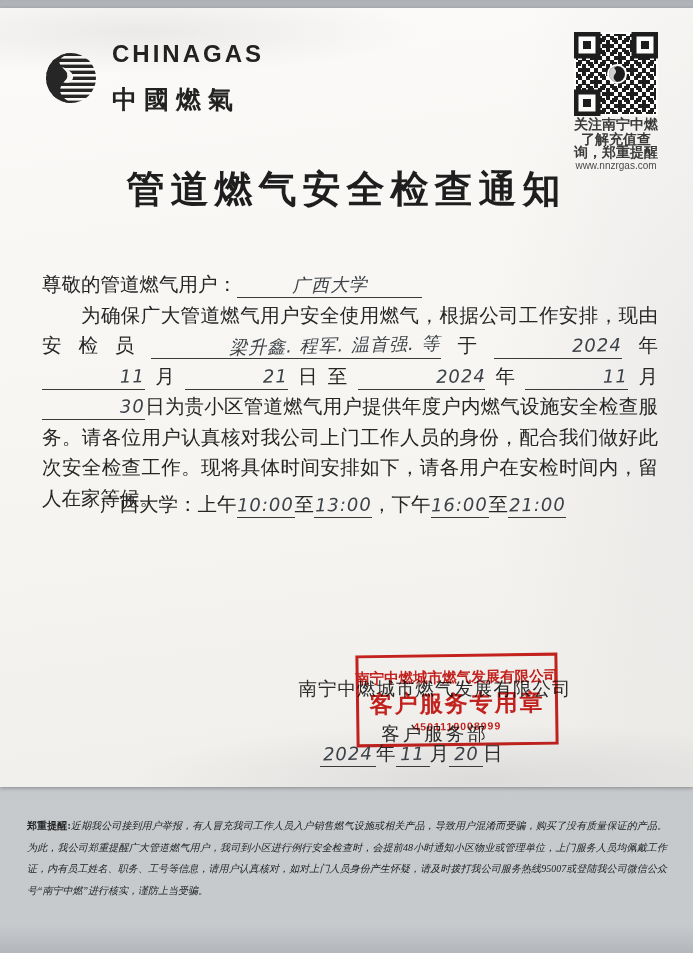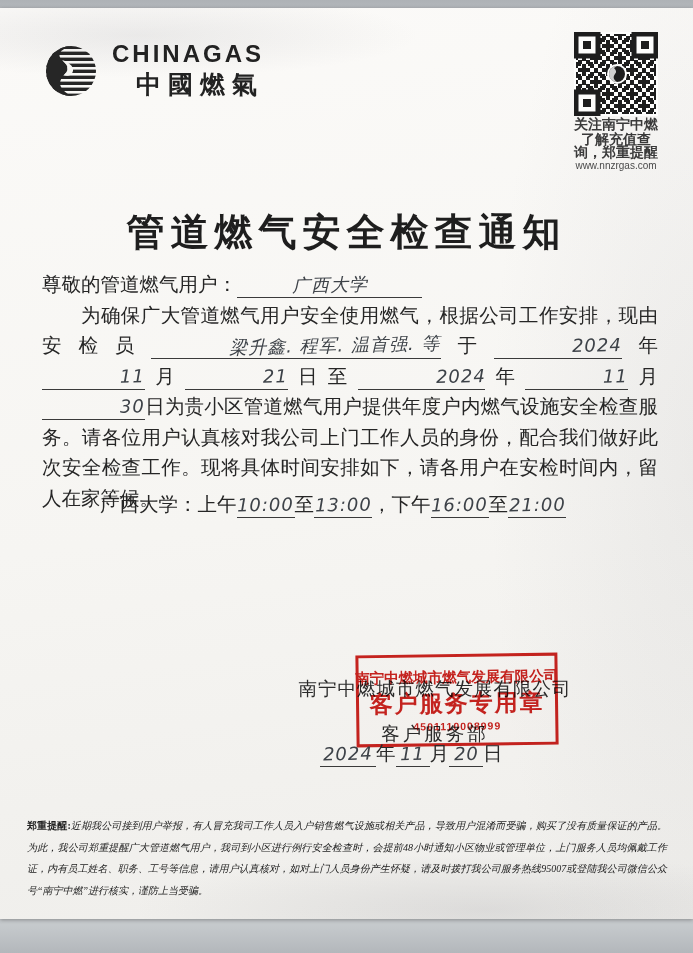--- a/index.html
+++ b/index.html
@@ -2,42 +2,42 @@
 <html><head>
 <meta charset="utf-8">
 <style>
   html,body{margin:0;padding:0;}
   body{
     width:693px;height:953px;position:relative;overflow:hidden;
     background:linear-gradient(180deg,#aeb2b6 0%,#c2c6ca 3%,#c6cacd 97%,#b3b7bb 100%);
     font-family:"Liberation Serif",serif;color:#262626;
   }
   .paper{
-    position:absolute;left:0;top:8px;width:693px;height:911px;
+    position:absolute;left:0;top:8px;width:693px;height:779px;
     background:
       radial-gradient(ellipse 400px 60px at 20% 3%,rgba(160,160,165,.18),transparent 70%),
       radial-gradient(ellipse 500px 80px at 70% 99%,rgba(150,150,155,.22),transparent 70%),
       radial-gradient(ellipse 300px 900px at 101% 50%,rgba(170,170,175,.15),transparent 70%),
       linear-gradient(173deg,#fbfaf8 0%,#f6f5f2 55%,#efeeeb 100%);
     box-shadow:0 1px 4px rgba(60,60,60,.45);
   }
   .content{position:absolute;left:0;top:0;width:100%;height:100%;}
 
   
   .logo{position:absolute;left:44px;top:32px;display:flex;align-items:center;gap:10px;}
   .logo-text .en{font-family:"Liberation Sans",sans-serif;font-weight:bold;font-size:24px;letter-spacing:3px;color:#222;}
-  .logo-text .zh{font-family:"Liberation Sans",sans-serif;font-weight:bold;font-size:25px;letter-spacing:7px;color:#222;margin-top:0;text-align:right;}
+  .logo-text .zh{font-family:"Liberation Sans",sans-serif;font-weight:bold;font-size:25px;letter-spacing:7px;color:#222;margin-top:15px;}
   .qr-wrap{position:absolute;left:568px;top:24px;width:96px;text-align:center;}
   .qr{width:84px;height:84px;margin:0 auto;display:block;}
   .qr-cap{font-family:"Liberation Sans",sans-serif;font-weight:bold;font-size:14px;color:#3a3a3a;line-height:13px;margin-top:2px;}
   .qr-url{font-family:"Liberation Sans",sans-serif;font-weight:normal;font-size:10px;color:#4a4a4a;line-height:13px;}
 
   
   .title{position:absolute;left:0;top:156px;width:100%;text-align:center;
-    font-size:38px;font-weight:bold;letter-spacing:6px;color:#1e1e1e;margin-top:43px;}
+    font-size:38px;font-weight:bold;letter-spacing:6px;color:#1e1e1e;}
 
   
   .body-block{position:absolute;left:42px;top:262px;width:616px;font-size:19.5px;line-height:30.5px;text-align:justify;}
   .para{margin:0;}
   .indent{text-indent:2em;}
   .hw{font-family:"DejaVu Sans",sans-serif;font-style:italic;color:#3d4248;
       font-size:18px;letter-spacing:1px;display:inline-block;transform:rotate(-1.2deg);}
   .blank{display:inline-block;border-bottom:1.5px solid #3a3a3a;text-align:center;line-height:24px;vertical-align:baseline;}
   .b-recip{min-width:185px;}
   .b-insp{min-width:255px;}

